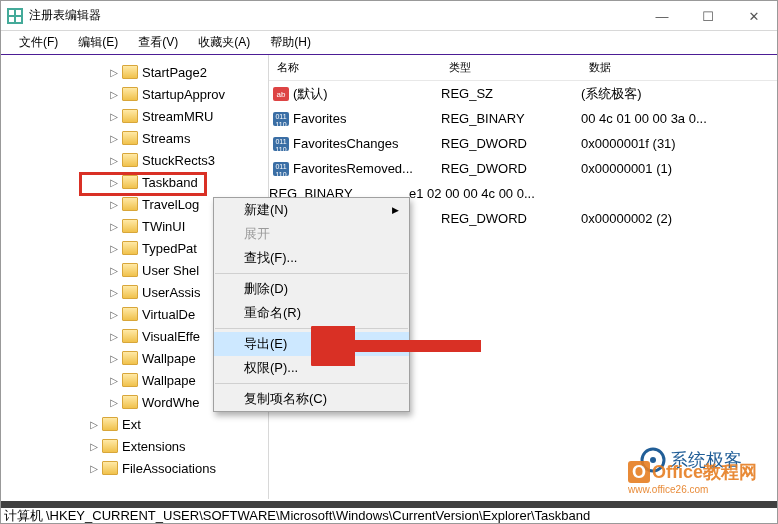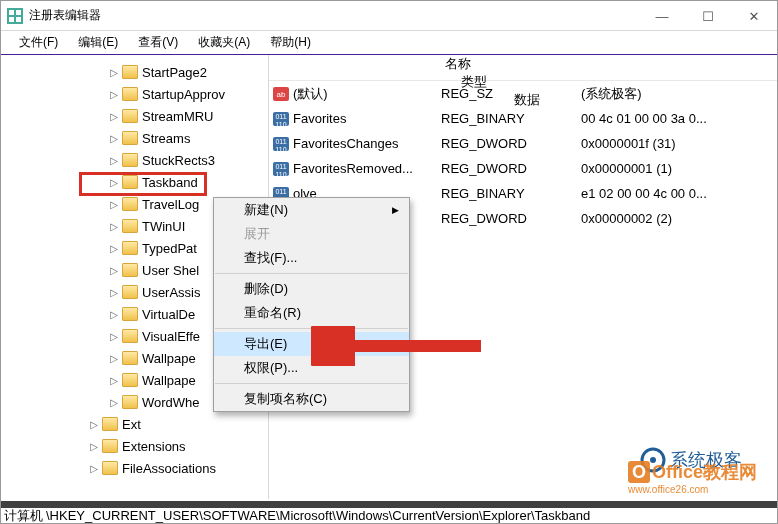--- a/index.html
+++ b/index.html
@@ -12,21 +12,21 @@
 .menubar { height: 24px; background: #fff; display: flex; align-items: center; padding-left: 8px; border-bottom: 1px solid #4c1d95; }
 .menuitem { font-size: 12px; padding: 2px 10px; }
 .content { display: flex; height: 444px; background: #fff; }
 .tree { width: 268px; border-right: 1px solid #d8d8d8; overflow: hidden; position: relative; }
 .tree-inner { padding-top: 6px; }
 .tree-row { height: 22px; display: flex; align-items: center; font-size: 13px; white-space: nowrap; overflow: hidden; }
 .tree-row .exp { width: 12px; text-align: center; color: #666; font-size: 10px; margin-right: 2px; }
 .tree-row .fld { width: 16px; height: 14px; background: linear-gradient(#ffe9a6,#f0c14b); border: 1px solid #d8a63a; border-radius: 1px; margin-right: 4px; }
 .highlight-box { position: absolute; border: 3px solid #d93025; pointer-events: none; }
 .listview { flex: 1; position: relative; }
-.lv-header { height: 26px; display: flex; border-bottom: 1px solid #e8e8e8; align-items: center; font-size: 13px; flex-direction: column; }
+.lv-header { height: 26px; display: flex; border-bottom: 1px solid #e8e8e8; align-items: center; font-size: 11px; }
 .lv-col { padding-left: 8px; }
 .lv-col.name { width: 172px; }
 .lv-col.type { width: 140px; }
 .lv-col.data { flex: 1; }
 .lv-body .lv-row { height: 25px; display: flex; align-items: center; font-size: 13px; }
 .lv-row .c-name { width: 172px; padding-left: 4px; display: flex; align-items: center; }
 .lv-row .c-type { width: 140px; }
 .lv-row .c-data { flex: 1; }
 .lv-icon { width: 16px; height: 14px; margin-right: 4px; display: inline-block; }
 .lv-icon.str { background: #d44; border-radius: 2px; font-size: 8px; color: #fff; text-align: center; line-height: 16px; }
@@ -207,24 +207,20 @@
         </div>
         <div class="lv-row">
           <div class="c-name">
             <span class="lv-icon bin">011<br>110</span>
             <span>FavoritesRemoved...</span>
           </div>
           <div class="c-type">REG_DWORD</div>
           <div class="c-data">0x00000001 (1)</div>
         </div>
         <div class="lv-row">
-          <div class="c-name">
-            <span class="lv-icon bin">011<br>110</span>
-            <span>olve</span>
-          </div>
           <div class="c-type">REG_BINARY</div>
           <div class="c-data">e1 02 00 00 4c 00 0...</div>
         </div>
         <div class="lv-row">
           <div class="c-name">
             <span class="lv-icon bin">011<br>110</span>
             <span>sion</span>
           </div>
           <div class="c-type">REG_DWORD</div>
           <div class="c-data">0x00000002 (2)</div>

